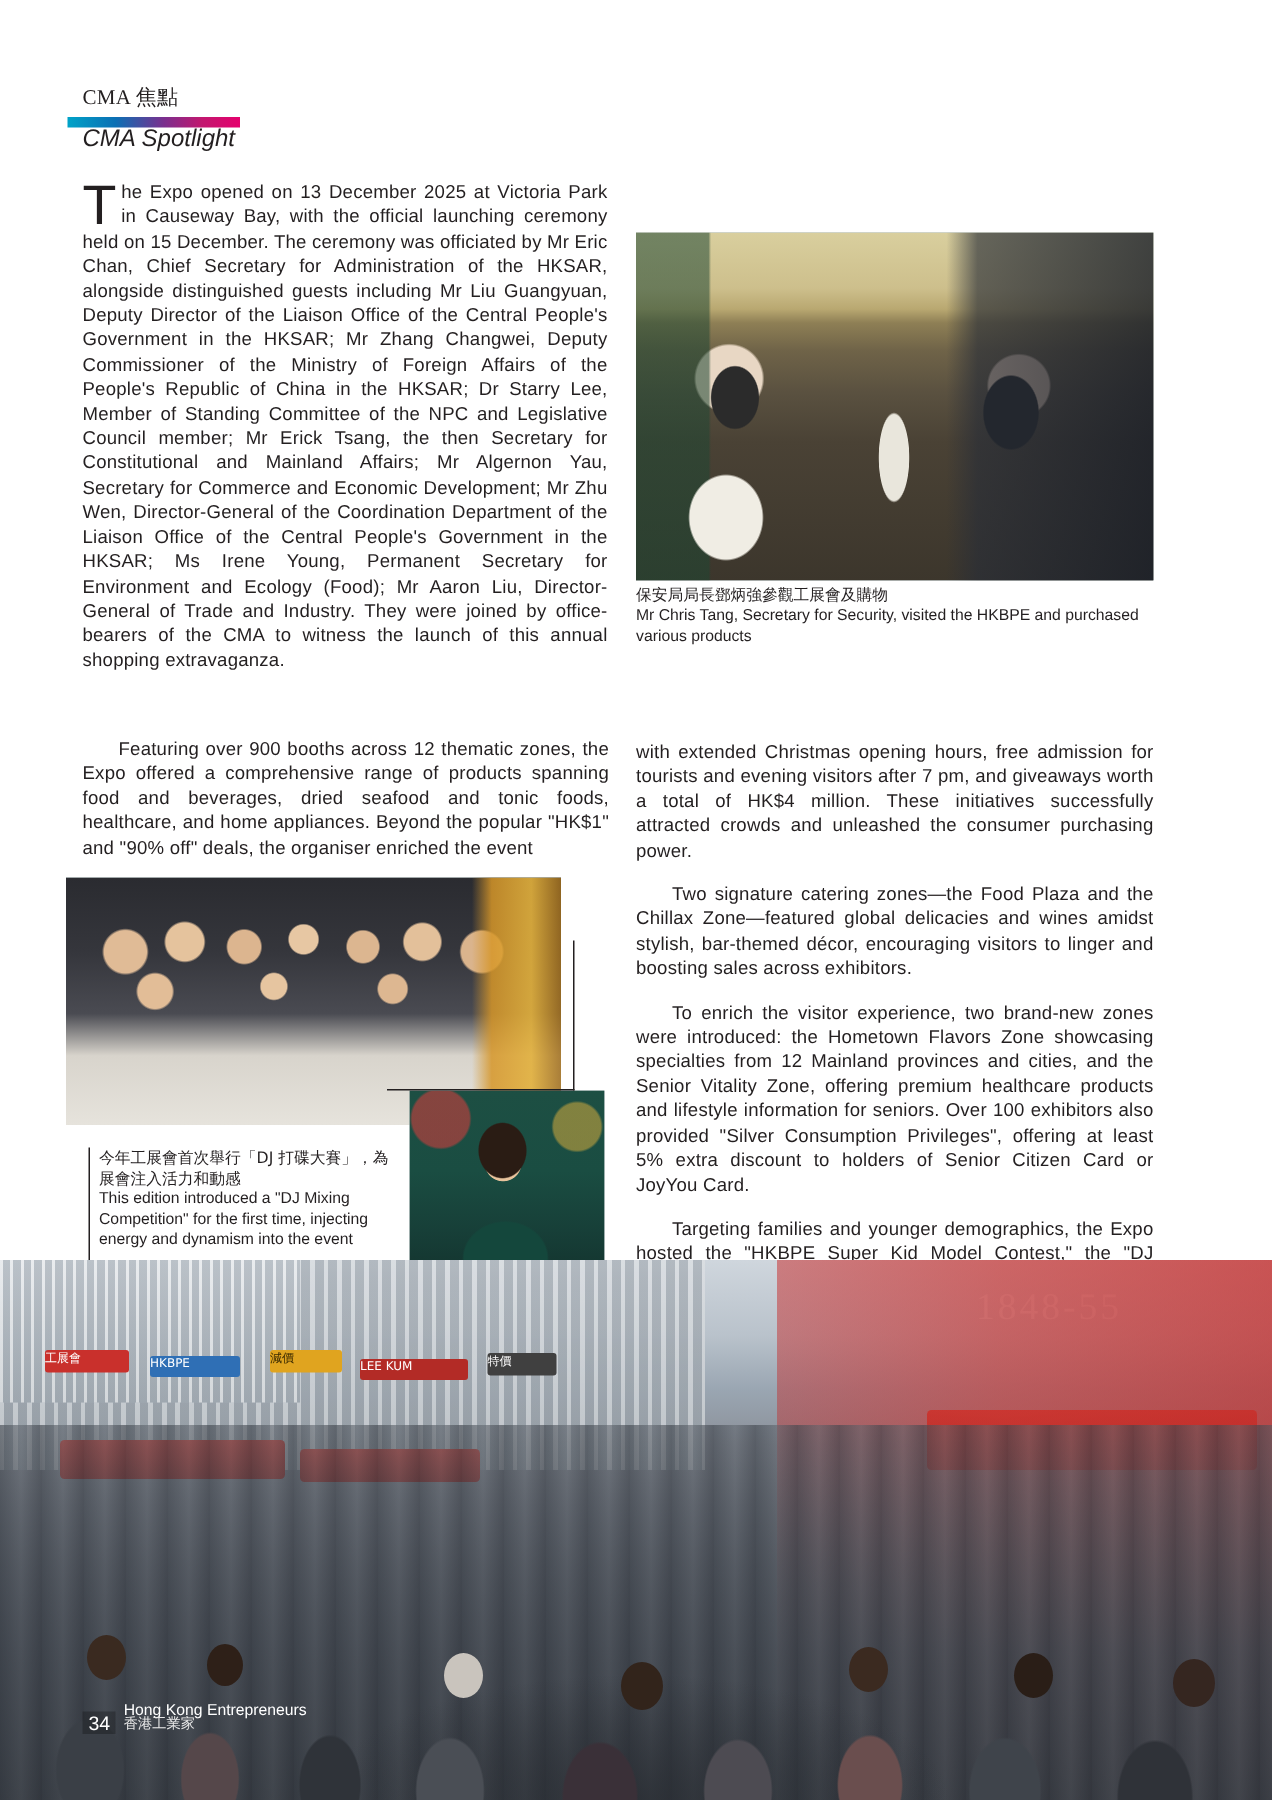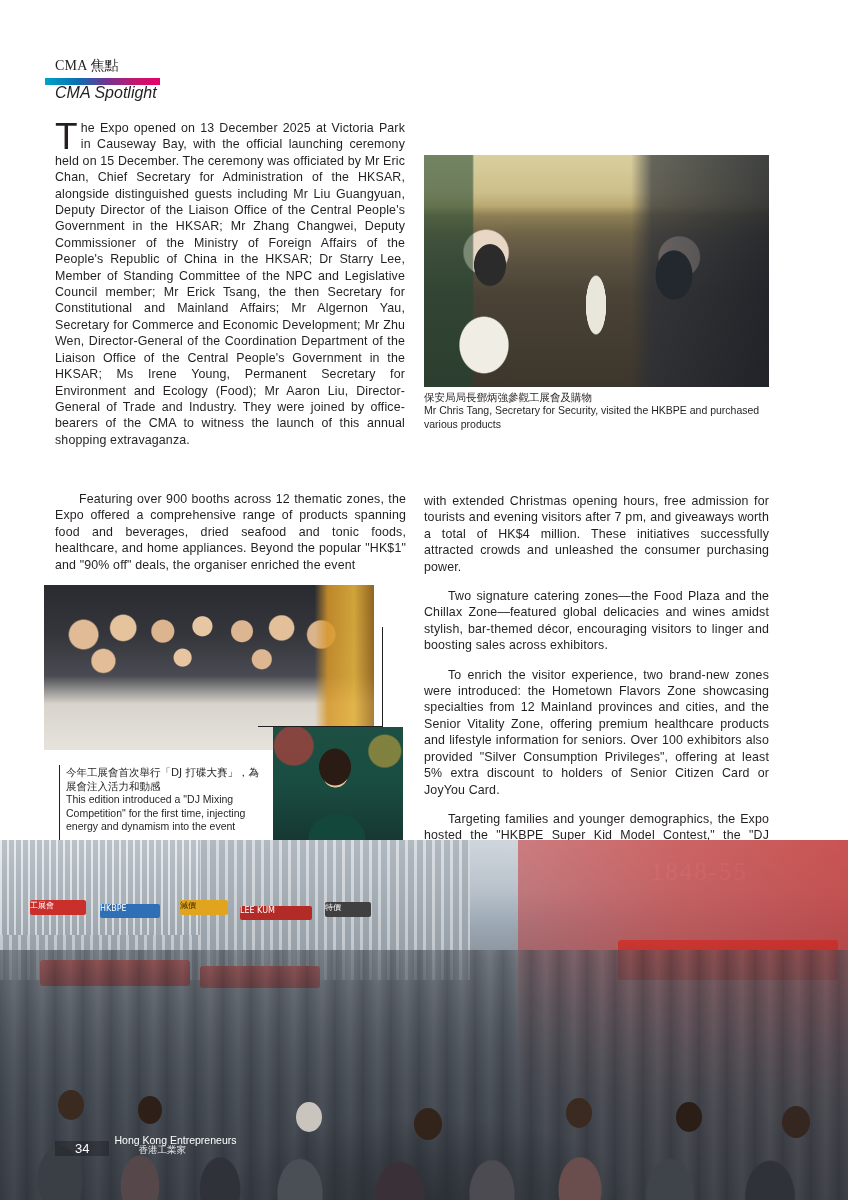--- a/index.html
+++ b/index.html
@@ -274,34 +274,33 @@
     bottom: 44px;
     display: flex;
     align-items: flex-end;
     gap: 5px;
   }
   .folio-num {
     font-size: 13px;
     color: #ffffff;
     font-family: "Liberation Sans", sans-serif;
     background: rgba(0,0,0,0.25);
-    padding: 0 20px;
+    padding: 0 4px;
   }
   .folio-en {
     font-size: 10.5px;
     color: #ffffff;
     font-family: "Liberation Sans", sans-serif;
     line-height: 1.05;
   }
   .folio-zh {
     font-size: 9.5px;
     color: #e9e9e9;
     font-family: Liberation Serif, serif;
     line-height: 1.05;
-    margin-left: 24px;
   }
 
   .ph-inner { position: absolute; inset: 0; }
 </style>
 </head>
 <body>
 
 <div class="page">
 
   <div class="header">

